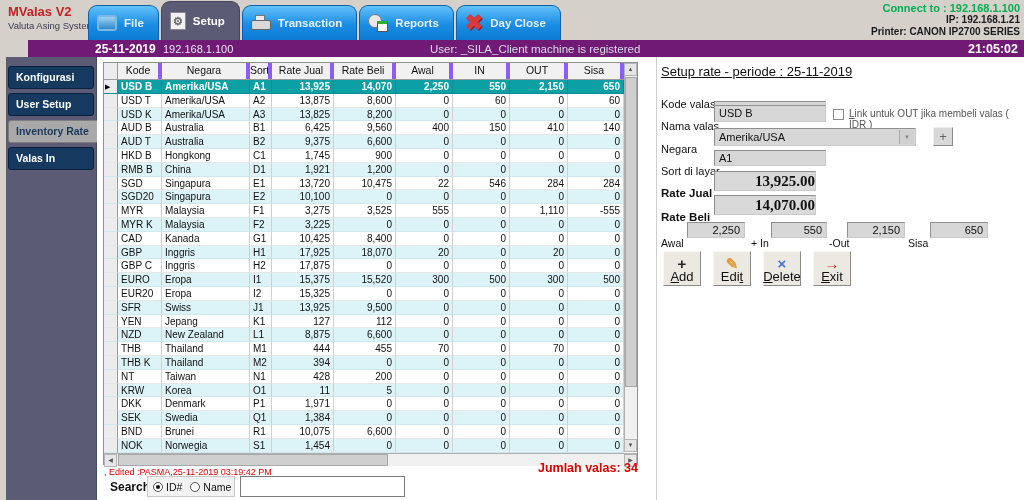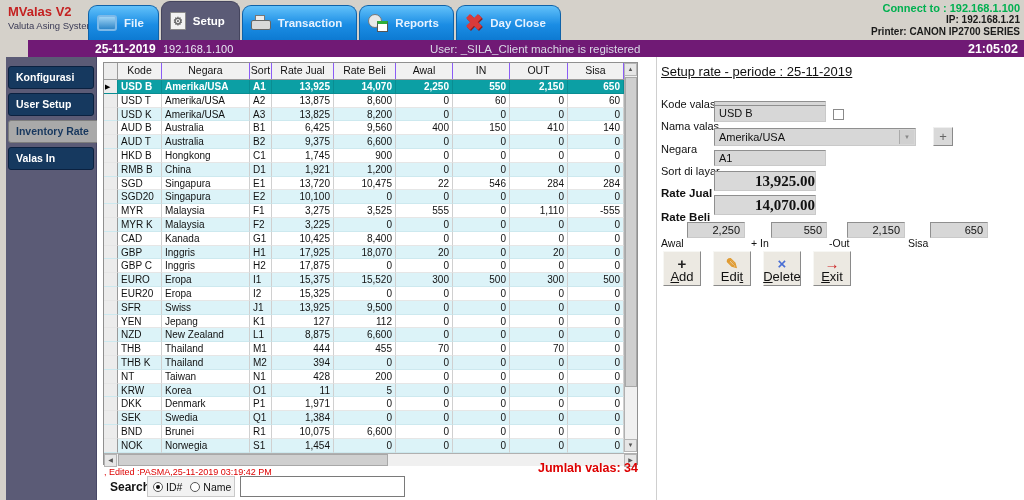--- a/index.html
+++ b/index.html
@@ -44,21 +44,21 @@
   .side-btn.active { background:#a9a9a9; color:#17375e; width:93px; border-color:#7d7d7d; }
 
   
   #main { position:absolute; left:97px; top:57px; width:927px; height:443px; background:#fff; }
 
   
   #grid { position:absolute; left:103px; top:62px; width:535px; height:403px; border:1px solid #909090; background:#fff; }
   #grid-top { display:flex; }
   #grid-left { width:520px; }
   .ghead { display:flex; background:#f1f1f1; border-bottom:1px solid #9a9a9a; }
-  .hc { height:16px; line-height:15px; font-size:10.5px; text-align:center; border-right:1px solid #8b5cf6; overflow:hidden; white-space:nowrap; }
+  .hc { height:16px; line-height:15px; font-size:10.5px; text-align:center; border-right:4px solid #8b5cf6; overflow:hidden; white-space:nowrap; }
   .grow { display:flex; height:13.8px; background:#fff; }
   .grow.alt { background:#dcf3f8; }
   .grow.sel { background:#0c9fa4; color:#fff; font-weight:bold; }
   .gc { border-right:1px solid #d0d0d0; border-bottom:1px solid #e6e6e6; overflow:hidden; white-space:nowrap; font-size:10px; line-height:13px; padding:0 3px; }
   .grow.alt .gc { border-bottom-color:#cde9ef; }
   .grow.sel .gc { border-right-color:#0a8d92; border-bottom-color:#0a8d92; }
   .c0 { width:14px; background:#ececec; border-right:1px solid #9a9a9a; color:#000; font-weight:normal; font-size:7px; padding:0 1px; }
   .grow.sel .c0 { background:#ececec; }
   .c1 { width:44px; } .c2 { width:88px; } .c3 { width:22px; }
   .c4 { width:62px; } .c5 { width:62px; } .c6 { width:57px; } .c7 { width:57px; } .c8 { width:58px; } .c9 { width:56px; }
@@ -534,20 +534,21 @@
 
 <div id="rpanel">
   <div id="rp-title">Setup rate - periode : 25-11-2019</div>
 
   <div class="flabel" style="top:29px">Kode valas</div>
   <div class="ffield" style="left:57px; top:44px; width:112px; height:17px;">USD100</div>
 
   <div class="flabel" style="top:51px">Nama valas</div>
   <div class="ffield" style="left:57px; top:48px; width:112px; height:17px;">USD B</div>
   <div id="link-check"></div>
+  <div id="link-label">Link untuk OUT jika membeli valas ( IDR )</div>
 
   <div class="flabel" style="top:74px">Negara</div>
   <div id="negara-select">
     <span>Amerika/USA</span>
     <span class="arrow">▼</span>
   </div>
   <div id="plus-btn">+</div>
 
   <div class="flabel" style="top:96px">Sort di layar</div>
   <div class="ffield" style="left:57px; top:93px; width:112px; height:16px;">A1</div>

